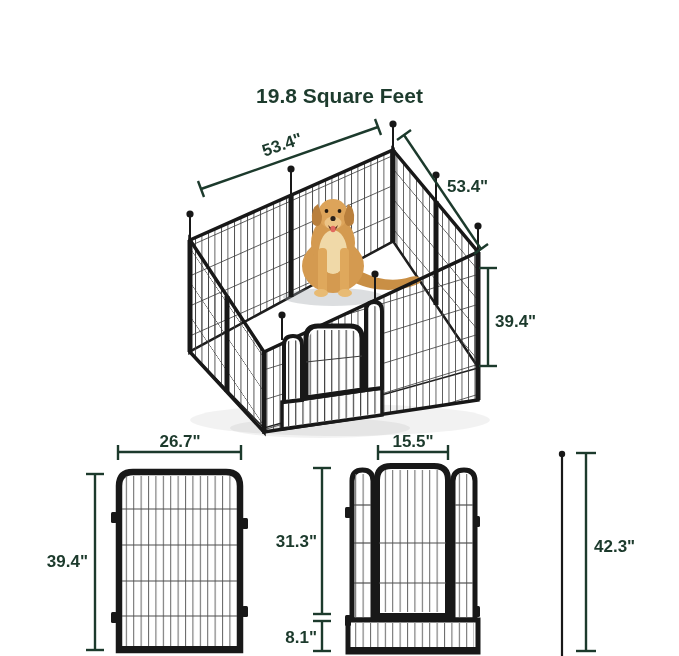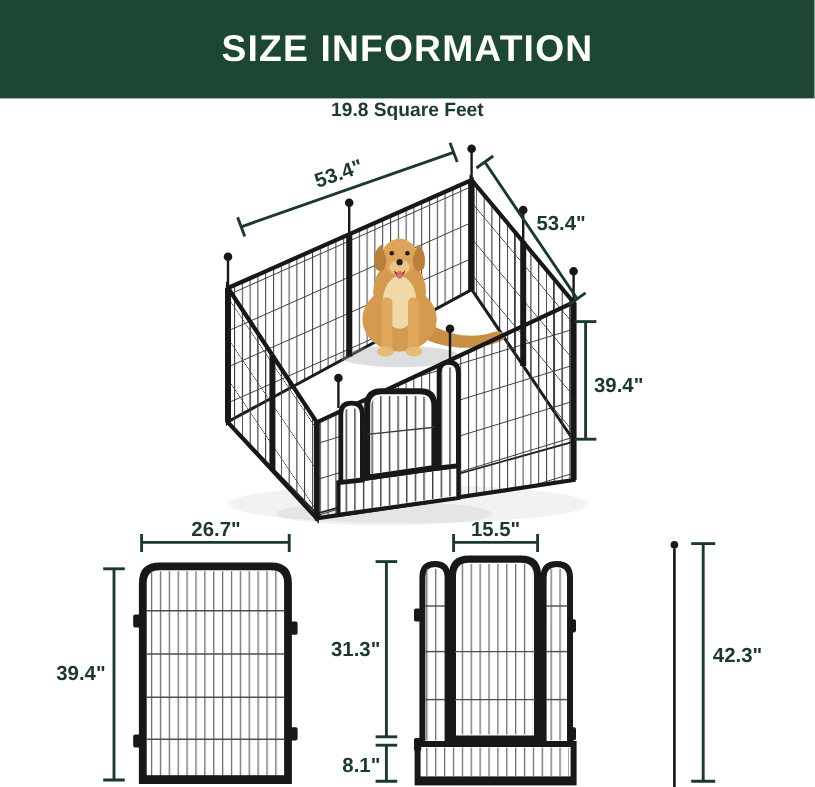--- a/index.html
+++ b/index.html
@@ -9,36 +9,33 @@
   }
   .banner{
     position:absolute;left:0;top:0;width:679px;height:82px;
     background:#1d4733;display:flex;align-items:center;justify-content:center;
   }
   .banner-title{
     color:#ffffff;font-size:31px;font-weight:900;letter-spacing:1px;
   }
   .subtitle{
     position:absolute;left:0;top:84px;width:679px;text-align:center;
-    color:#1d3b2d;font-size:16px;font-weight:bold;
+    color:#1d3b2d;font-size:21px;font-weight:bold;
   }
   .art{position:absolute;left:0;top:0;}
   text.dim{
     font-family:"Liberation Sans",sans-serif;
     font-size:17px;font-weight:bold;fill:#1c3a2c;
   }
 </style>
 </head>
 <body>
 
 <div class="page">
 
-  <div class="banner">
-    <div class="banner-title">SIZE INFORMATION</div>
-  </div>
 
   <div class="subtitle">19.8 Square Feet</div>
 
   <svg class="art" width="679" height="656" viewBox="0 0 679 656">
 
     <defs>
 
       <pattern id="pv" width="7.4" height="12" patternUnits="userSpaceOnUse">
         <line x1="0.5" y1="0" x2="0.5" y2="12" stroke="#6a6a6a" stroke-width="1.1"></line>
       </pattern>

